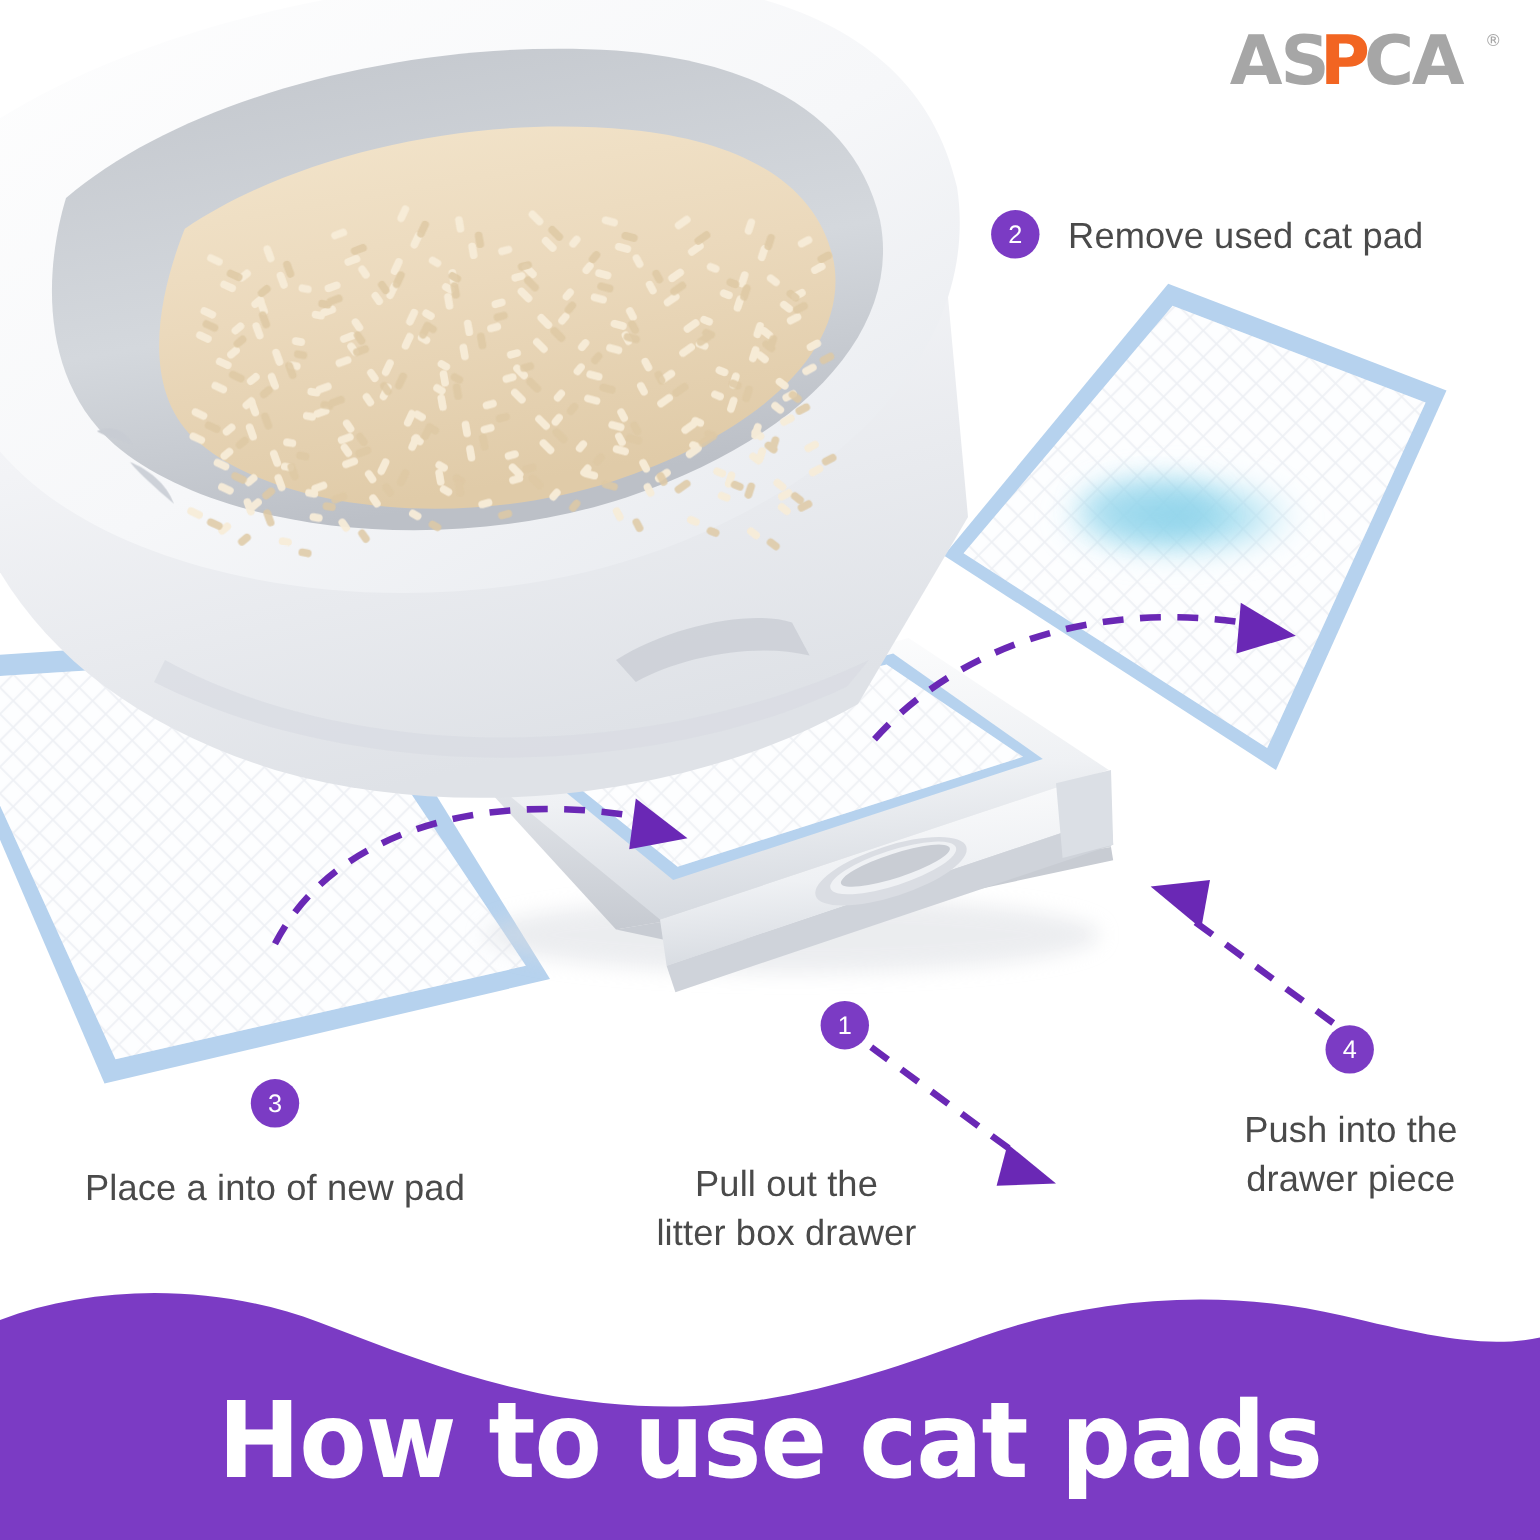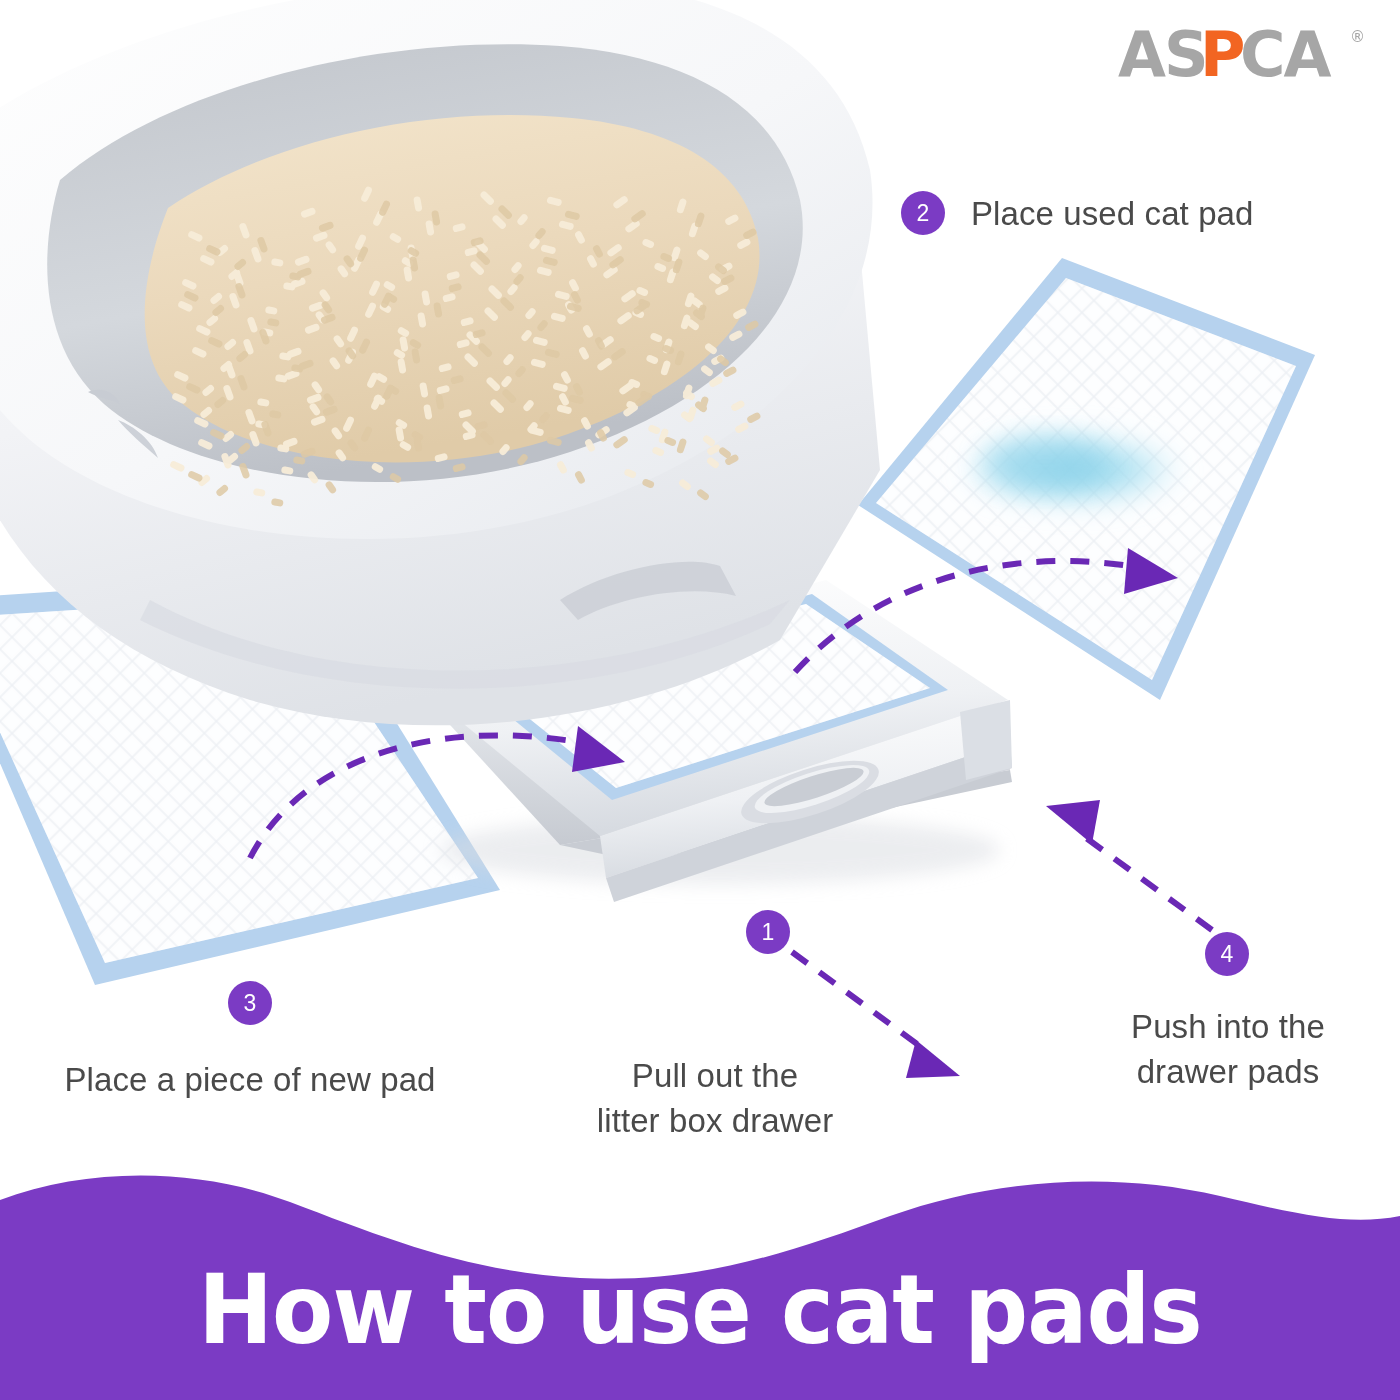--- a/index.html
+++ b/index.html
@@ -252,32 +252,32 @@
   <div id="logo">
     <svg width="262" height="80" viewBox="0 0 262 80" xmlns="http://www.w3.org/2000/svg">
       <text x="0" y="60" font-family="DejaVu Sans, sans-serif" font-weight="bold" font-size="62" letter-spacing="-2" fill="#A6A6A6">AS</text>
       <text x="82" y="60" font-family="DejaVu Sans, sans-serif" font-weight="bold" font-size="62" letter-spacing="-2" fill="#F26522">P</text>
       <text x="122" y="60" font-family="DejaVu Sans, sans-serif" font-weight="bold" font-size="62" letter-spacing="-2" fill="#A6A6A6">CA</text>
       <text x="232" y="26" font-family="DejaVu Sans, sans-serif" font-size="15" fill="#A6A6A6">®</text>
     </svg>
   </div>
 
   <div class="badge" style="left:901px; top:191px;">2</div>
-  <div class="steplabel" style="left:971px; top:192px; width:400px;">Place used cat pad</div>
+  <div class="steplabel" style="left:971px; top:192px; width:400px;">Remove used cat pad</div>
 
   <div class="badge" style="left:746px; top:910px;">1</div>
   <div class="steplabel center" style="left:545px; top:1054px; width:340px;">Pull out the
 litter box drawer</div>
 
   <div class="badge" style="left:1205px; top:932px;">4</div>
   <div class="steplabel center" style="left:1058px; top:1005px; width:340px;">Push into the
-drawer pads</div>
+drawer piece</div>
 
   <div class="badge" style="left:228px; top:981px;">3</div>
-  <div class="steplabel center" style="left:20px; top:1058px; width:460px;">Place a piece of new pad</div>
+  <div class="steplabel center" style="left:20px; top:1058px; width:460px;">Place a into of new pad</div>
 
   <div id="banner">
     <svg width="1400" height="240" viewBox="0 0 1400 240" xmlns="http://www.w3.org/2000/svg" preserveAspectRatio="none">
       <path d="M0,40
                C 90,6 200,8 290,42
                C 390,80 470,112 580,118
                C 700,124 790,92 890,56
                C 990,20 1110,10 1220,36
                C 1300,55 1350,66 1400,56
                L 1400,240 L 0,240 Z" fill="#7B3BC4"></path>

